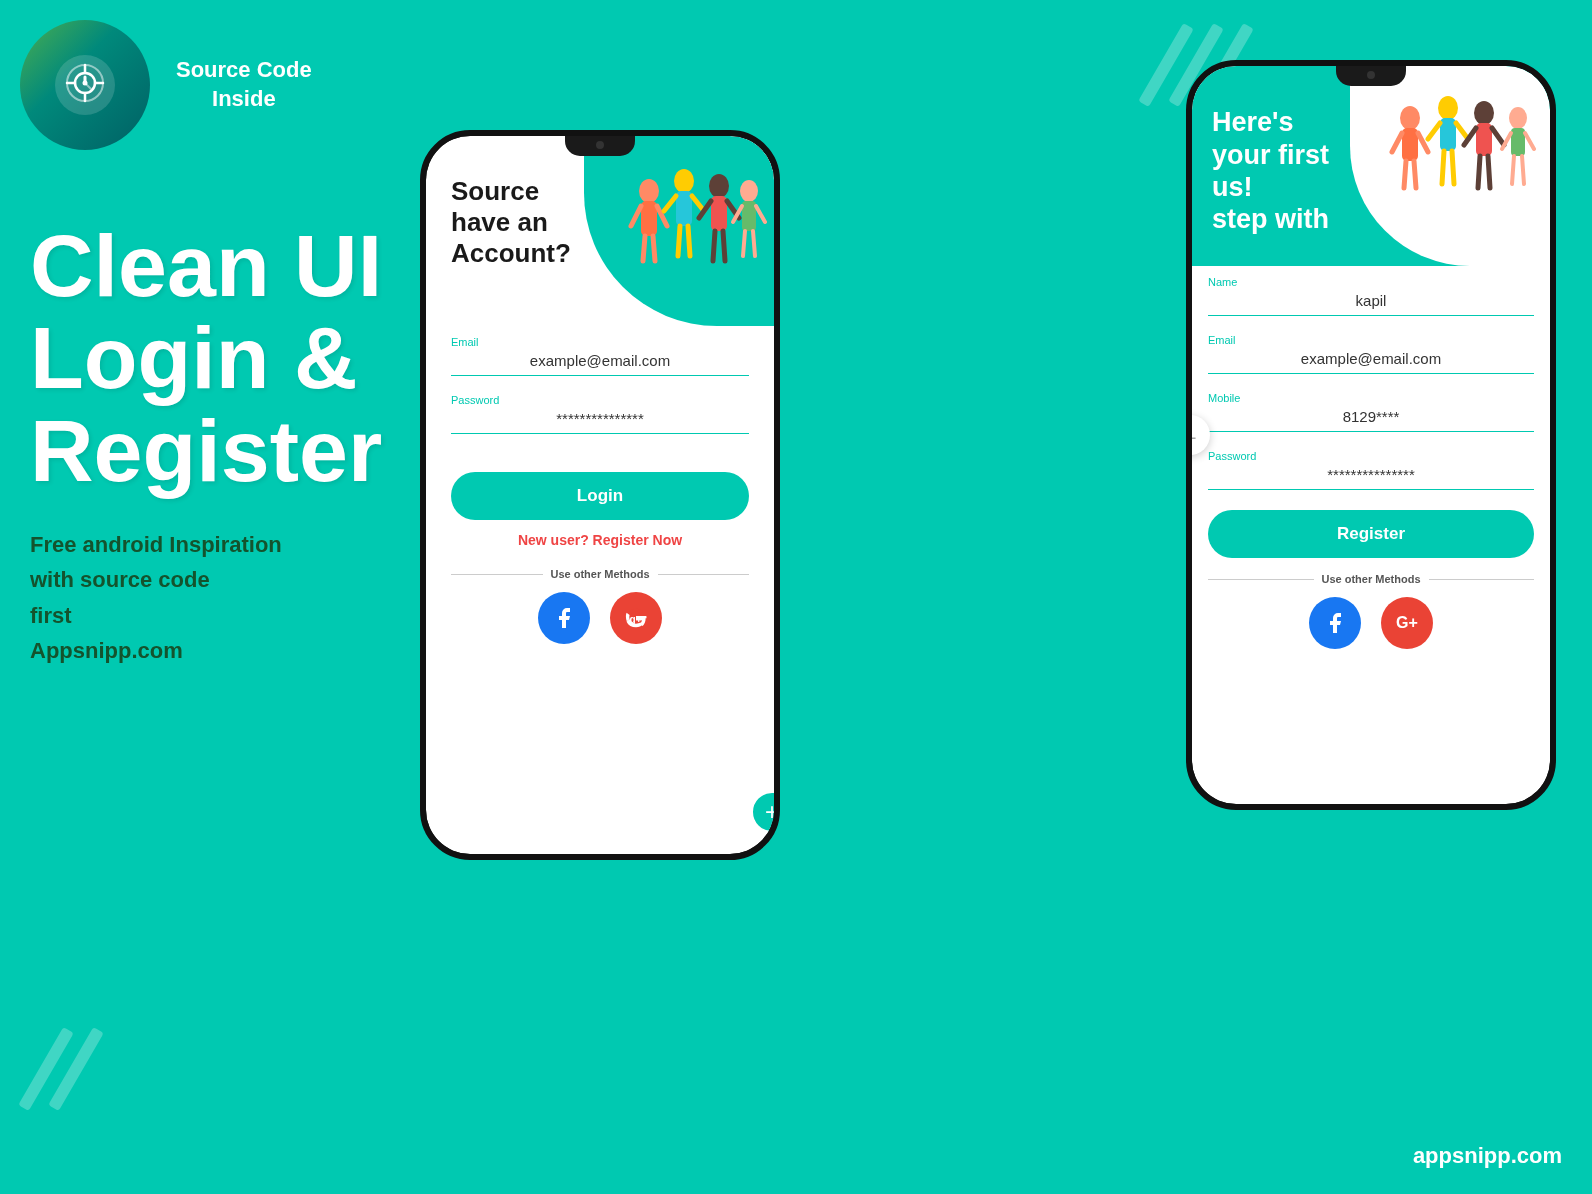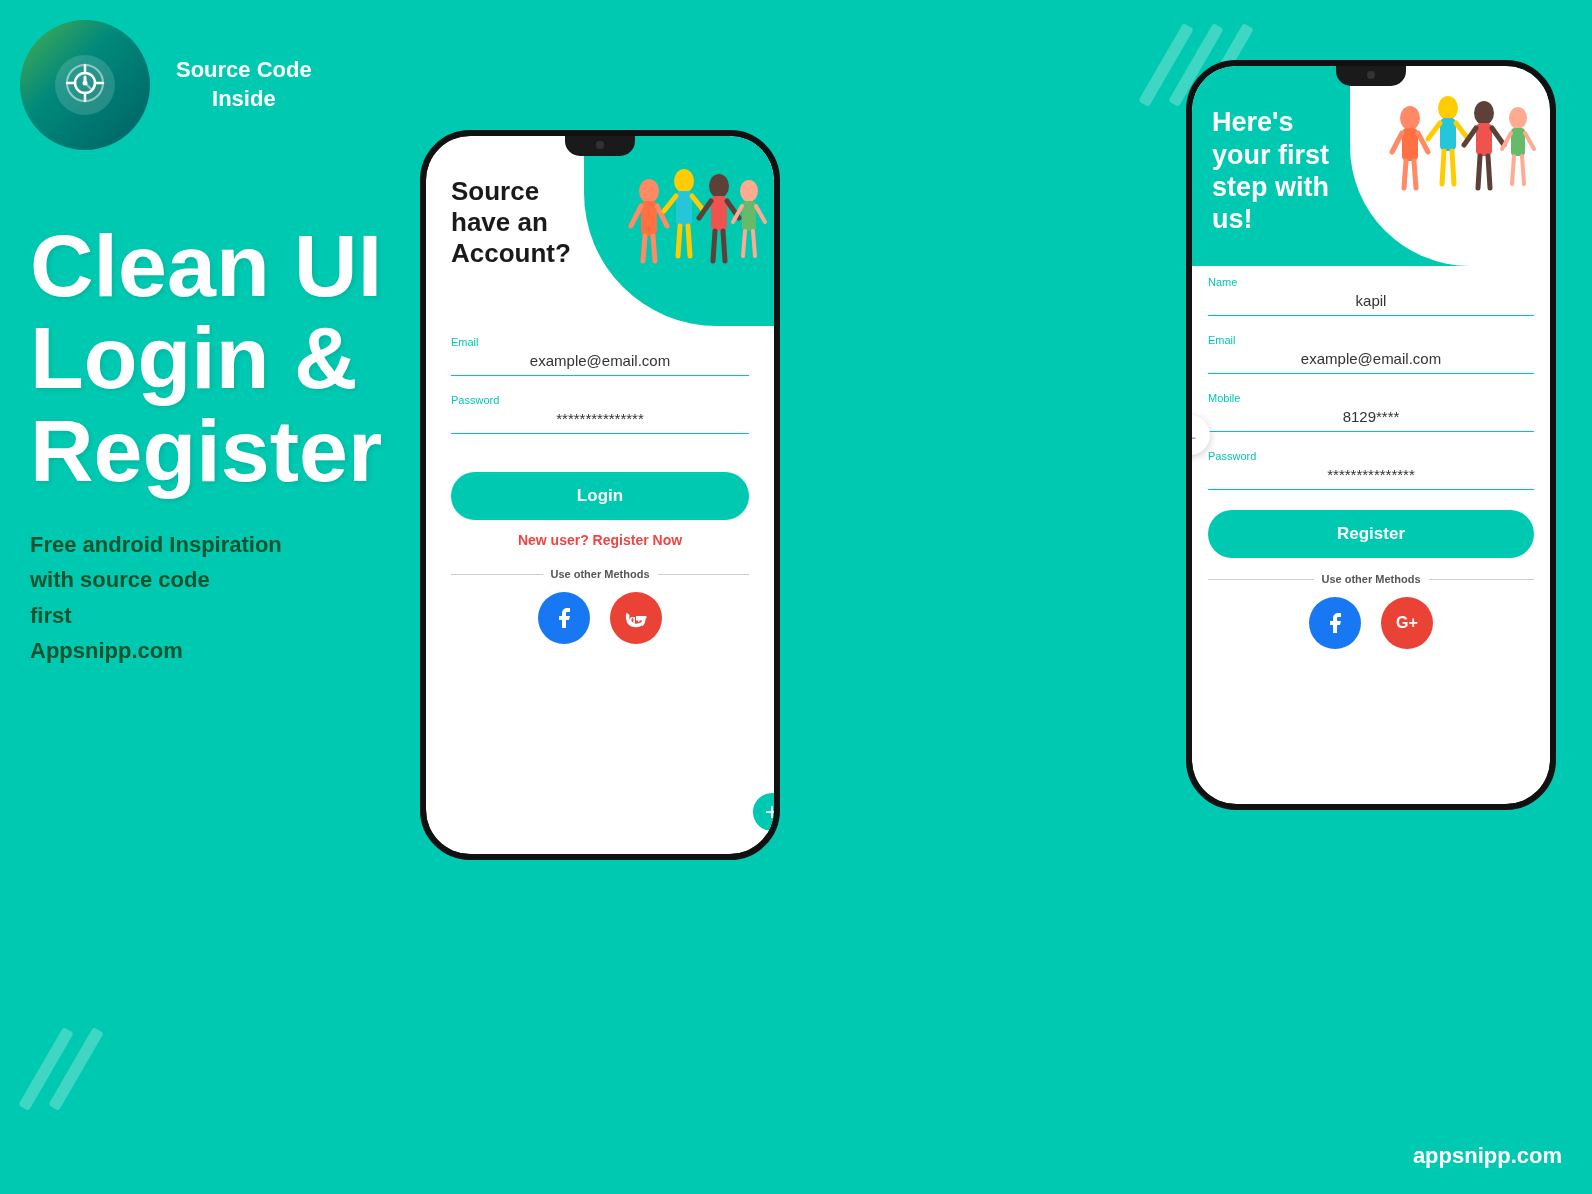--- a/index.html
+++ b/index.html
@@ -426,22 +426,22 @@
   <div class="phone-screen">
 
     <div style="background:#00C9B1;padding:25px 20px 15px;display:flex;align-items:center;min-height:200px;position:relative;">
 
       <div style="position:absolute;top:0;right:0;width:200px;height:200px;background:white;border-radius:0 44px 0 60%;z-index:1;"></div>
 
       <div style="z-index:2;flex:1;">
         <div style="font-size:27px;font-weight:900;color:white;line-height:1.2;">
           <div>Here's</div>
           <div>your first</div>
+          <div>us!</div>
           <div>step with</div>
-          <div>us!</div>
         </div>
       </div>
 
       <div style="position:absolute;right:5px;top:10px;z-index:3;width:165px;height:150px;">
         <svg viewBox="0 0 165 150" width="165" height="150">
           <ellipse cx="30" cy="42" rx="10" ry="12" fill="#FF8A65"></ellipse>
           <rect x="22" y="52" width="16" height="33" rx="5" fill="#FF7043"></rect>
           <line x1="22" y1="57" x2="12" y2="76" stroke="#FF8A65" stroke-width="5" stroke-linecap="round"></line>
           <line x1="38" y1="57" x2="48" y2="76" stroke="#FF8A65" stroke-width="5" stroke-linecap="round"></line>
           <line x1="26" y1="85" x2="24" y2="112" stroke="#FF8A65" stroke-width="5" stroke-linecap="round"></line>

